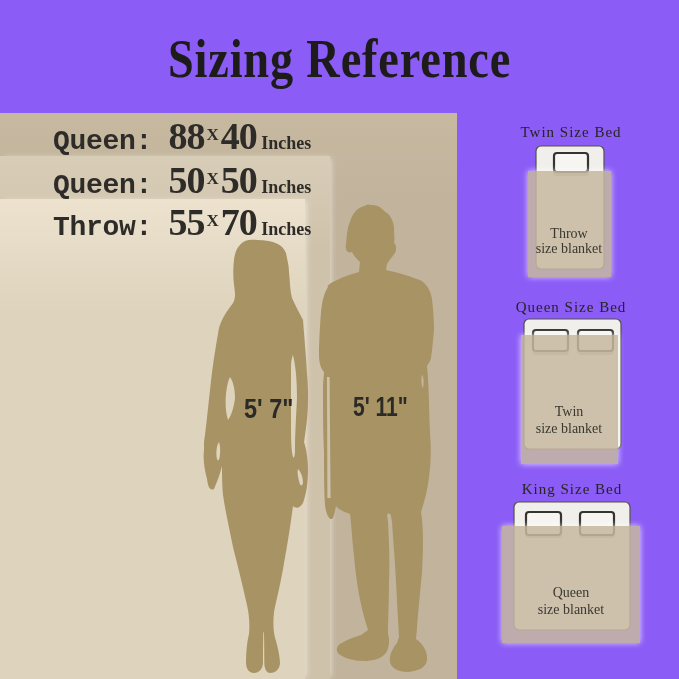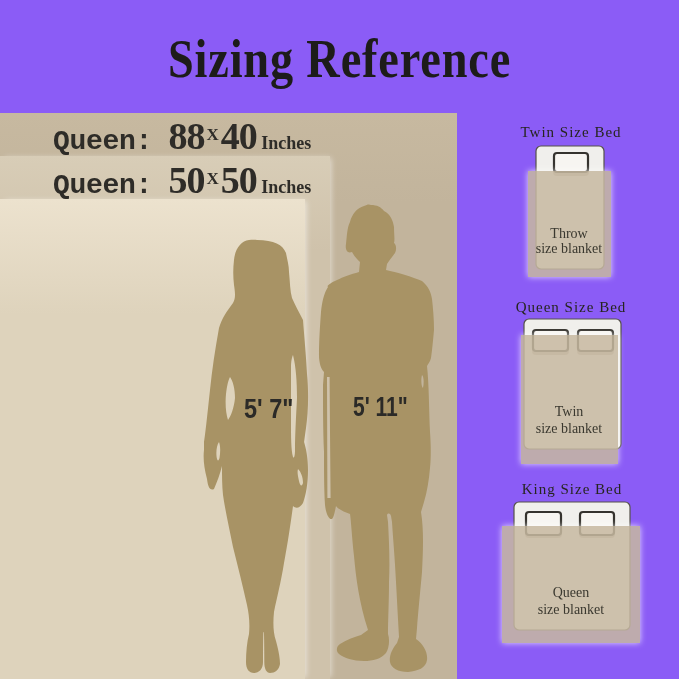--- a/index.html
+++ b/index.html
@@ -22,20 +22,21 @@
   <div class="abs" style="left:0;top:113px;width:457px;height:566px;background:linear-gradient(180deg,#c7b9a0,#c2b49c 90px);"></div>
 
   <div class="abs" style="left:0;top:156px;width:330px;height:523px;background:linear-gradient(180deg,#d8cdb7,#cfc2ab 95px);box-shadow:3px 0 6px -2px rgba(255,255,255,.55);"></div>
 
   <div class="abs" style="left:0;top:199px;width:305px;height:480px;background:linear-gradient(180deg,#ece2ce,#ded3bc 115px);box-shadow:3px 0 6px -2px rgba(255,255,255,.6);"></div>
 
   <div class="abs band-label" style="left:53px;top:114px;"><span class="nm">Queen: </span><span class="num">88</span><span class="xx">X</span><span class="num">40</span><span class="inch"> Inches</span></div>
 
   <div class="abs band-label" style="left:53px;top:158px;"><span class="nm">Queen: </span><span class="num">50</span><span class="xx">X</span><span class="num">50</span><span class="inch"> Inches</span></div>
 
+  <div class="abs band-label" style="left:53px;top:200px;"><span class="nm">Throw: </span><span class="num">55</span><span class="xx">X</span><span class="num">70</span><span class="inch"> Inches</span></div>
 
   <svg class="abs" style="left:0;top:0;" width="679" height="679" viewBox="0 0 679 679">
 
     <path fill="#a89365" fill-rule="evenodd" d="M257,240
       C274,240 283,245 286,253 C287,259 289,265 289,272 C290,282 290,291 292,298
       C295,305 299,312 303,320
       C304,334 306,354 307,374 C309,394 308,414 306,428 L304,442
       C306,448 308,458 308,470 C308,483 306,495 303,503 C300,508 296,509 293,506
       C291,521 288,542 284,563 C281,582 277,597 274,612 C273,622 273,632 276,641
       C279,652 280,659 280,664 C279,670 275,673 270,673 C266.5,673 264.3,669 264.3,662

